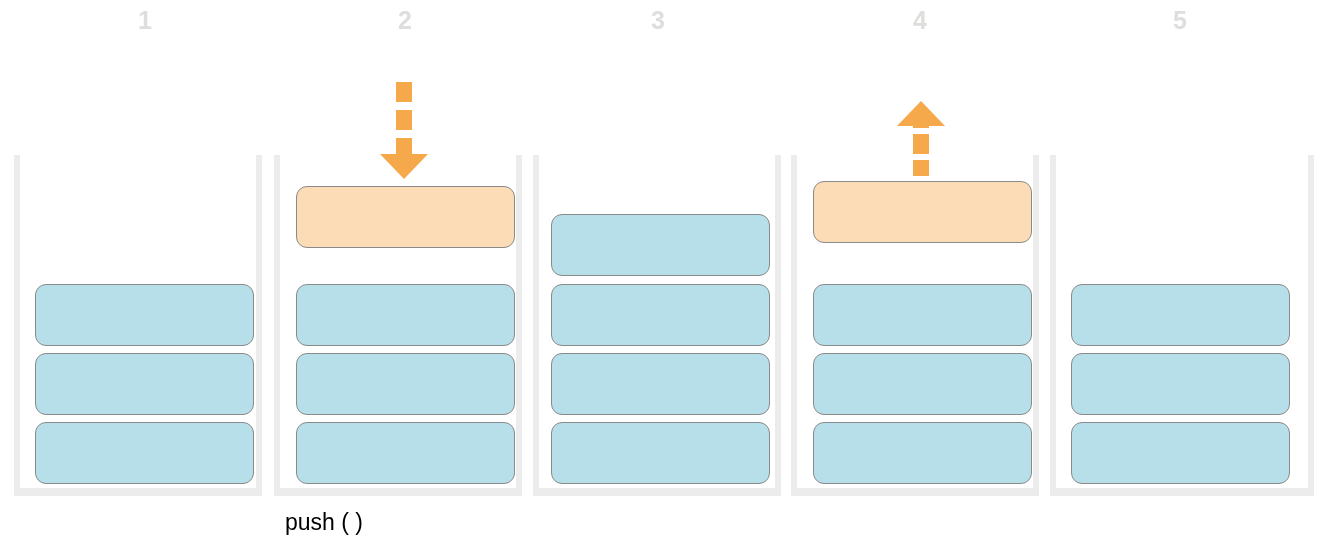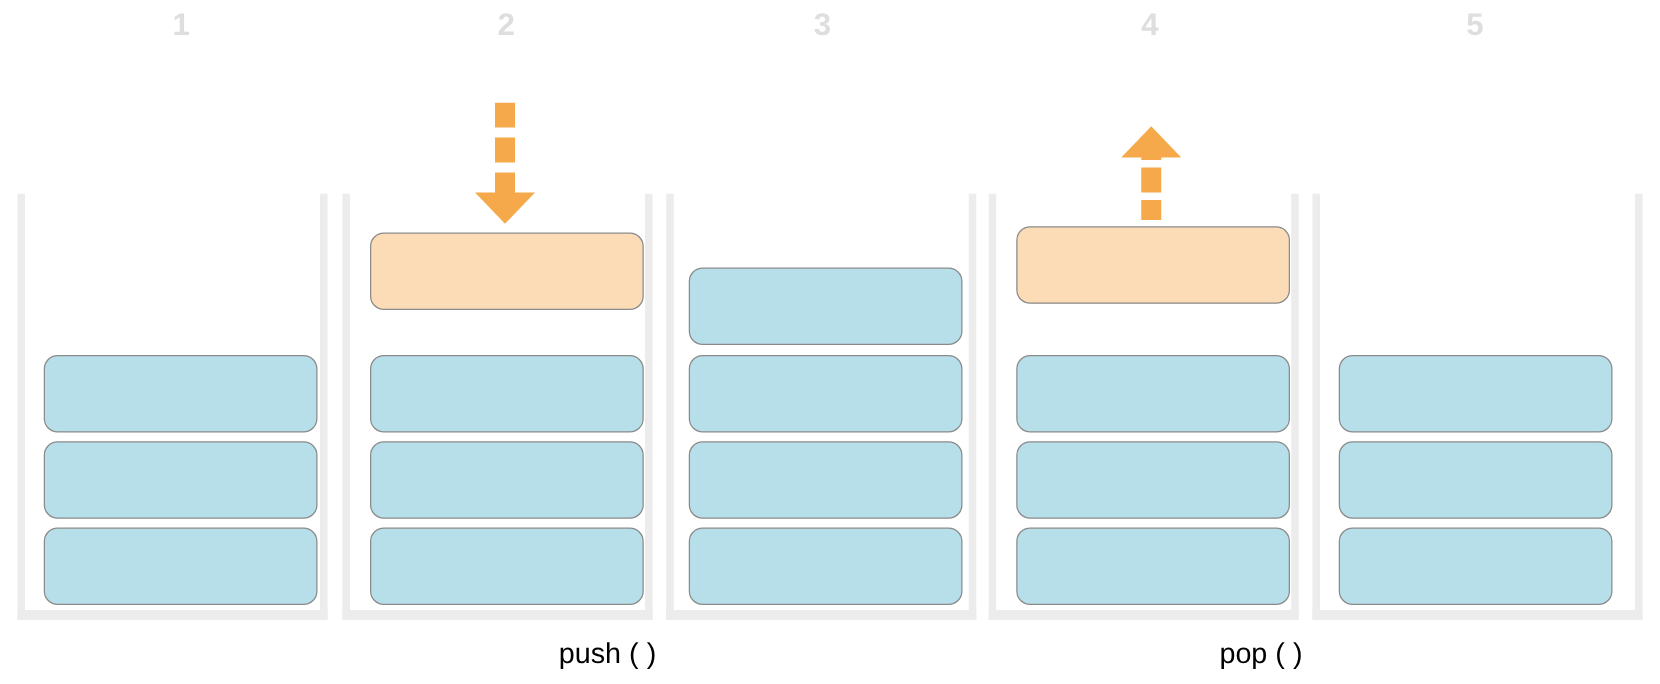--- a/index.html
+++ b/index.html
@@ -60,21 +60,21 @@
 
   
   .arrow {
     position: absolute;
   }
 
   
   .op-label {
     position: absolute;
     width: 240px;
-    text-align: right;
+    text-align: left;
     font-size: 23px;
     color: #000000;
     line-height: 28px;
     user-select: none;
   }
 </style>
 </head>
 <body>
 
 <div id="stage">
@@ -121,15 +121,14 @@
     <polygon points="26,97 2,72 18,72 18,70 34,70 34,72 50,72" fill="#f5a94a"></polygon>
   </svg>
 
   <svg class="arrow" style="left:895px; top:100px;" width="52" height="82" viewBox="0 0 52 82">
     <polygon points="26,1 50,26 34,26 34,28 18,28 18,26 2,26" fill="#f5a94a"></polygon>
     <rect x="18" y="34" width="16" height="20" fill="#f5a94a"></rect>
     <rect x="18" y="60" width="16" height="16" fill="#f5a94a"></rect>
   </svg>
 
   <div class="op-label" style="left:285px; top:508px;">push ( )</div>
-  <div class="op-label" style="left:802px; top:508px;">pop ( )</div>
 
 </div>
 
 </body></html>

